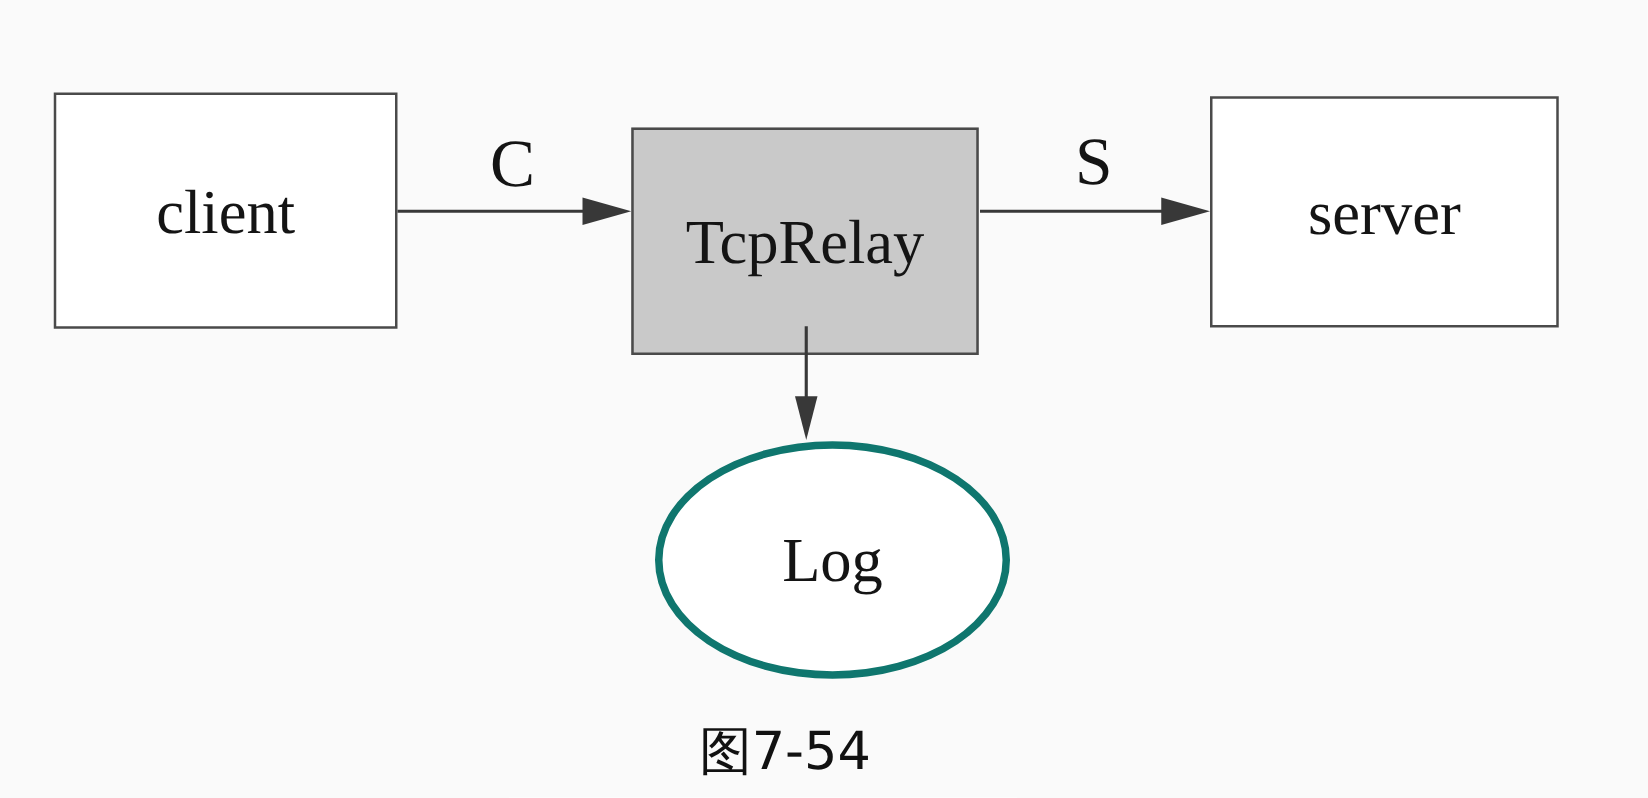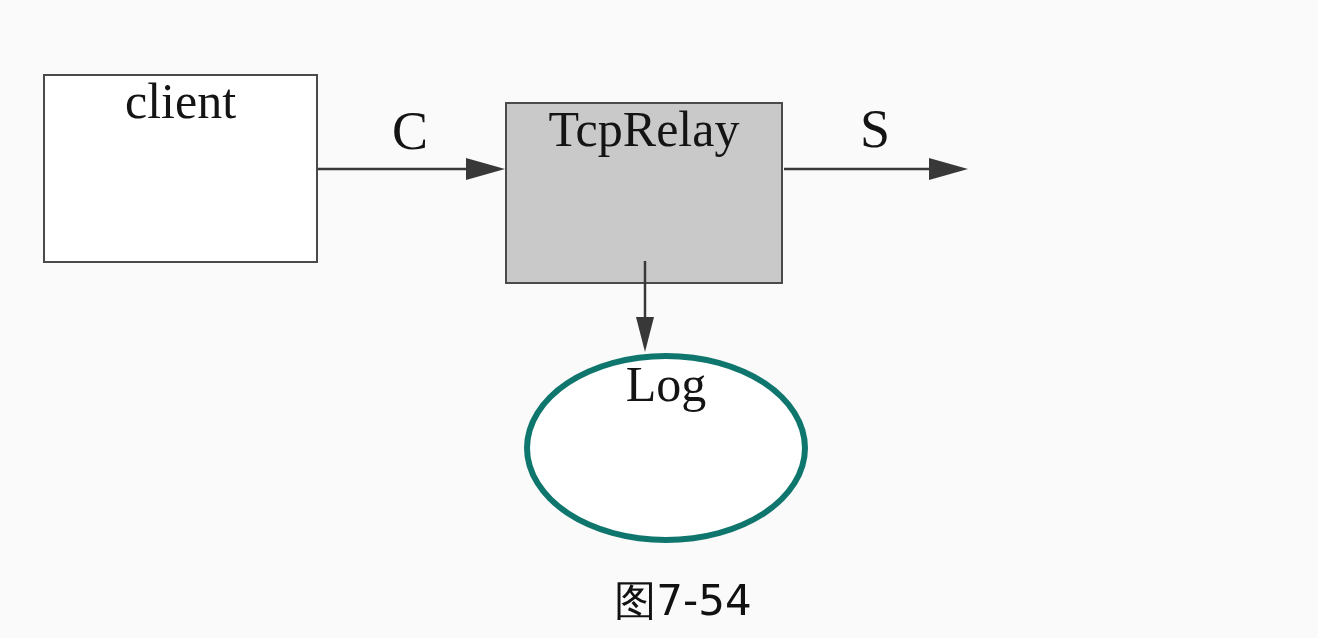--- a/index.html
+++ b/index.html
@@ -17,20 +17,21 @@
     position: relative;
     width: 1318px;
     height: 638px;
     background: var(--canvas-bg);
     font-family: "Liberation Serif", serif;
     color: var(--text);
   }
   .node {
     position: absolute;
     display: flex;
+    align-items: center;
     justify-content: center;
     background: var(--node-fill);
   }
   .rect {
     border: 2px solid var(--node-border);
   }
   .node .label {
     font-size: 50px;
     line-height: 1;
     white-space: nowrap;
@@ -55,21 +56,21 @@
     position: absolute;
     transform: translate(-50%, -50%);
     font-size: 54px;
     line-height: 1;
     white-space: nowrap;
   }
   #label-c { left: 410px; top: 131px; }
   #label-s { left: 875px; top: 129px; }
   #caption {
     position: absolute;
-    left: 683px; top: 601px;
+    left: 628px; top: 601px;
     transform: translate(-50%, -50%);
     font-family: "DejaVu Sans", sans-serif;
     font-size: 42px;
     line-height: 1;
     color: #111111;
     white-space: nowrap;
   }
 </style>
 </head>
 <body>
@@ -77,20 +78,23 @@
 <div id="canvas">
 
   <div class="node rect" id="node-client">
     <span class="label">client</span>
   </div>
 
   <div class="node rect" id="node-relay">
     <span class="label">TcpRelay</span>
   </div>
 
+  <div class="node rect" id="node-server">
+    <span class="label">server</span>
+  </div>
 
   <div class="node" id="node-log">
     <span class="label">Log</span>
   </div>
 
   <svg id="edges" viewBox="0 0 1318 638" xmlns="http://www.w3.org/2000/svg">
     <line x1="318" y1="169" x2="470" y2="169"></line>
     <polygon points="505,169 466,158 466,180"></polygon>
 
     <line x1="784" y1="169" x2="933" y2="169"></line>

